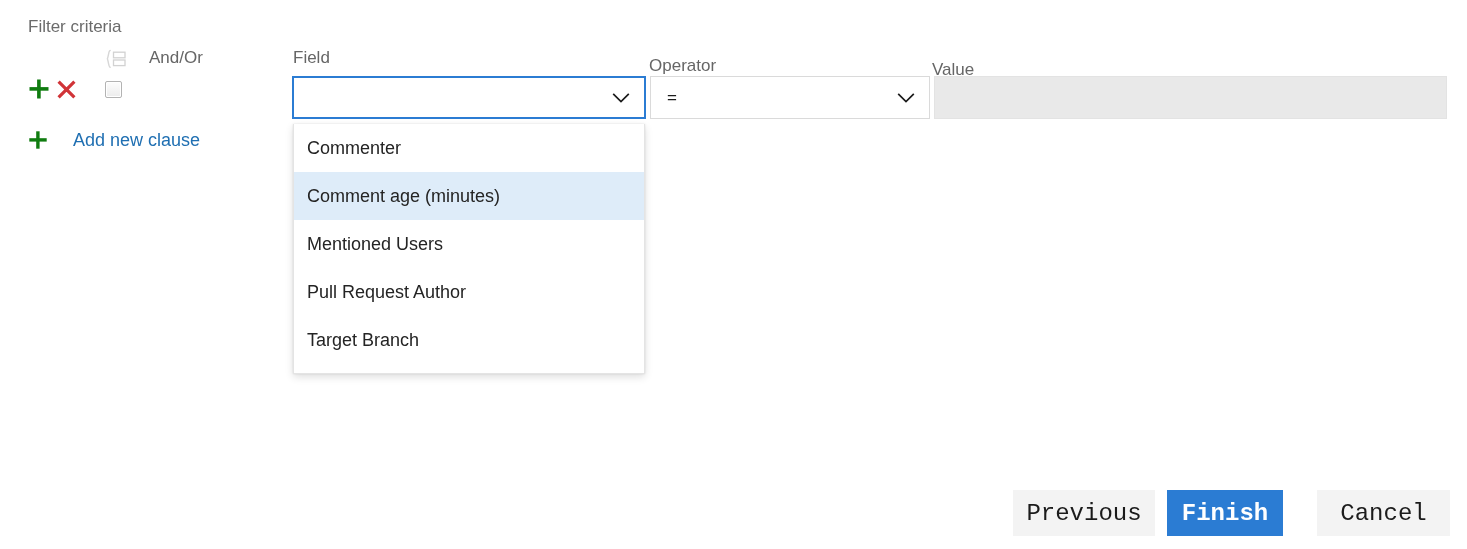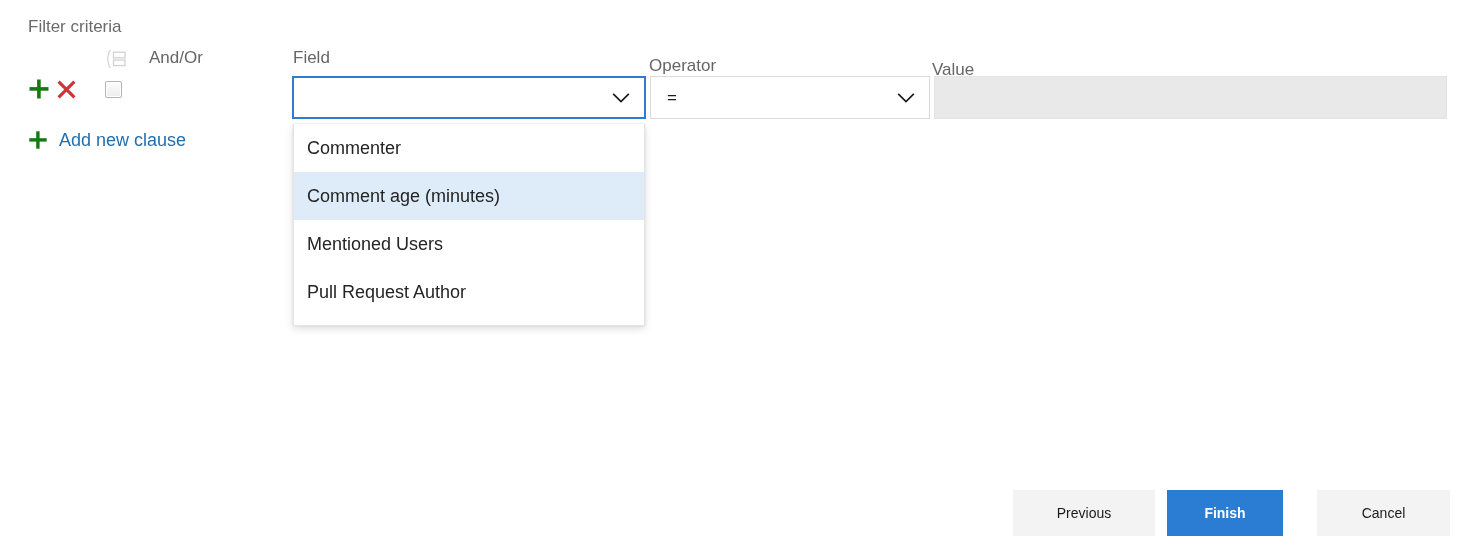--- a/index.html
+++ b/index.html
@@ -80,21 +80,21 @@
     box-shadow: inset 0 0 0 1px #ffffff;
   }
 
   
   .add-clause {
     position: absolute;
     left: 28px;
     top: 129px;
     display: flex;
     align-items: center;
-    gap: 11px;
+    gap: 25px;
     cursor: pointer;
     user-select: none;
   }
   .add-clause .plus-glyph { width: 20px; height: 20px; line-height: 0; }
   .add-clause .label {
     font-size: 18px;
     color: #1f6fb2;
     line-height: 22px;
     white-space: nowrap;
   }
@@ -202,24 +202,25 @@
   }
 
   
   .btn {
     position: absolute;
     height: 46px;
     box-sizing: border-box;
     display: flex;
     align-items: center;
     justify-content: center;
-    font-size: 14px;
+    font-size: 24px;
     cursor: pointer;
     user-select: none;
     border: none;
+    font-family: Liberation Mono, monospace;
   }
   .btn-previous {
     left: 1013px;
     top: 490px;
     width: 142px;
     background: #f3f3f3;
     color: #1b1b1b;
   }
   .btn-finish {
     left: 1167px;
@@ -300,17 +301,18 @@
 
 <div class="value-input">
   <span class="txt"></span>
 </div>
 
 <div class="dropdown">
   <div class="dropdown-item">Commenter</div>
   <div class="dropdown-item selected">Comment age (minutes)</div>
   <div class="dropdown-item">Mentioned Users</div>
   <div class="dropdown-item">Pull Request Author</div>
+  <div class="dropdown-item">Target Branch</div>
 </div>
 
 <div class="btn btn-previous">Previous</div>
 <div class="btn btn-finish">Finish</div>
 <div class="btn btn-cancel">Cancel</div>
 
 </body></html>

